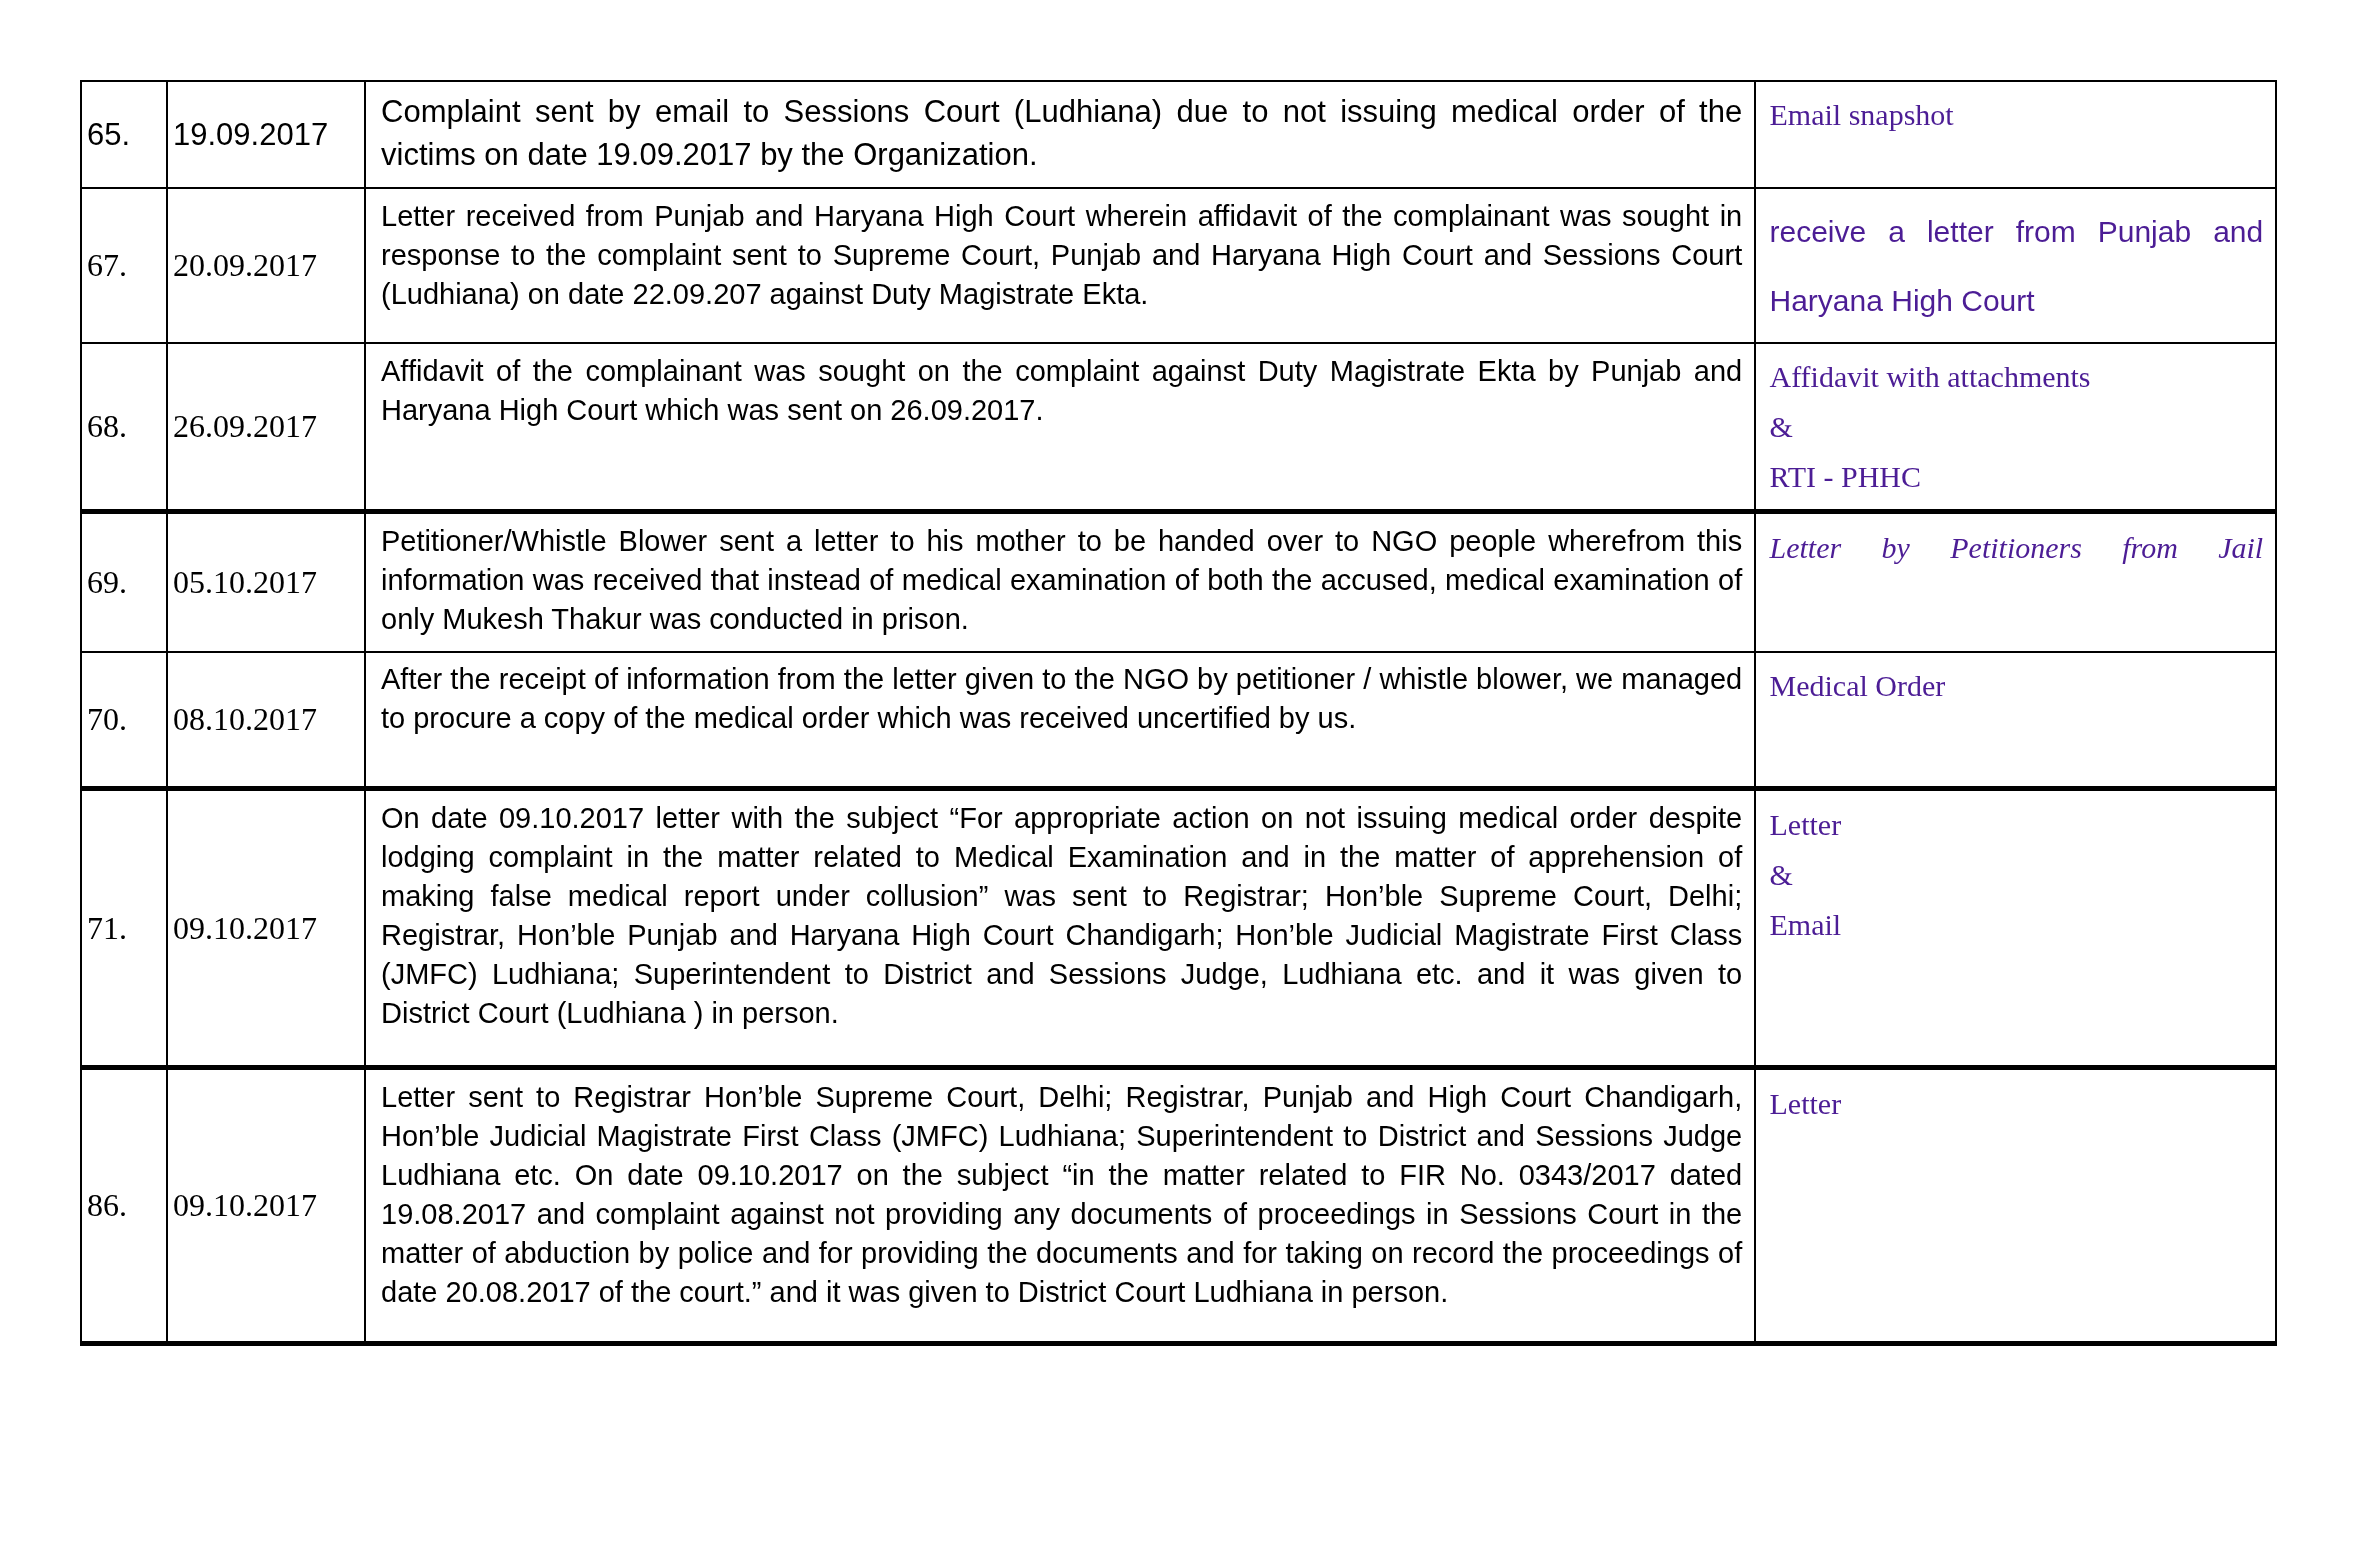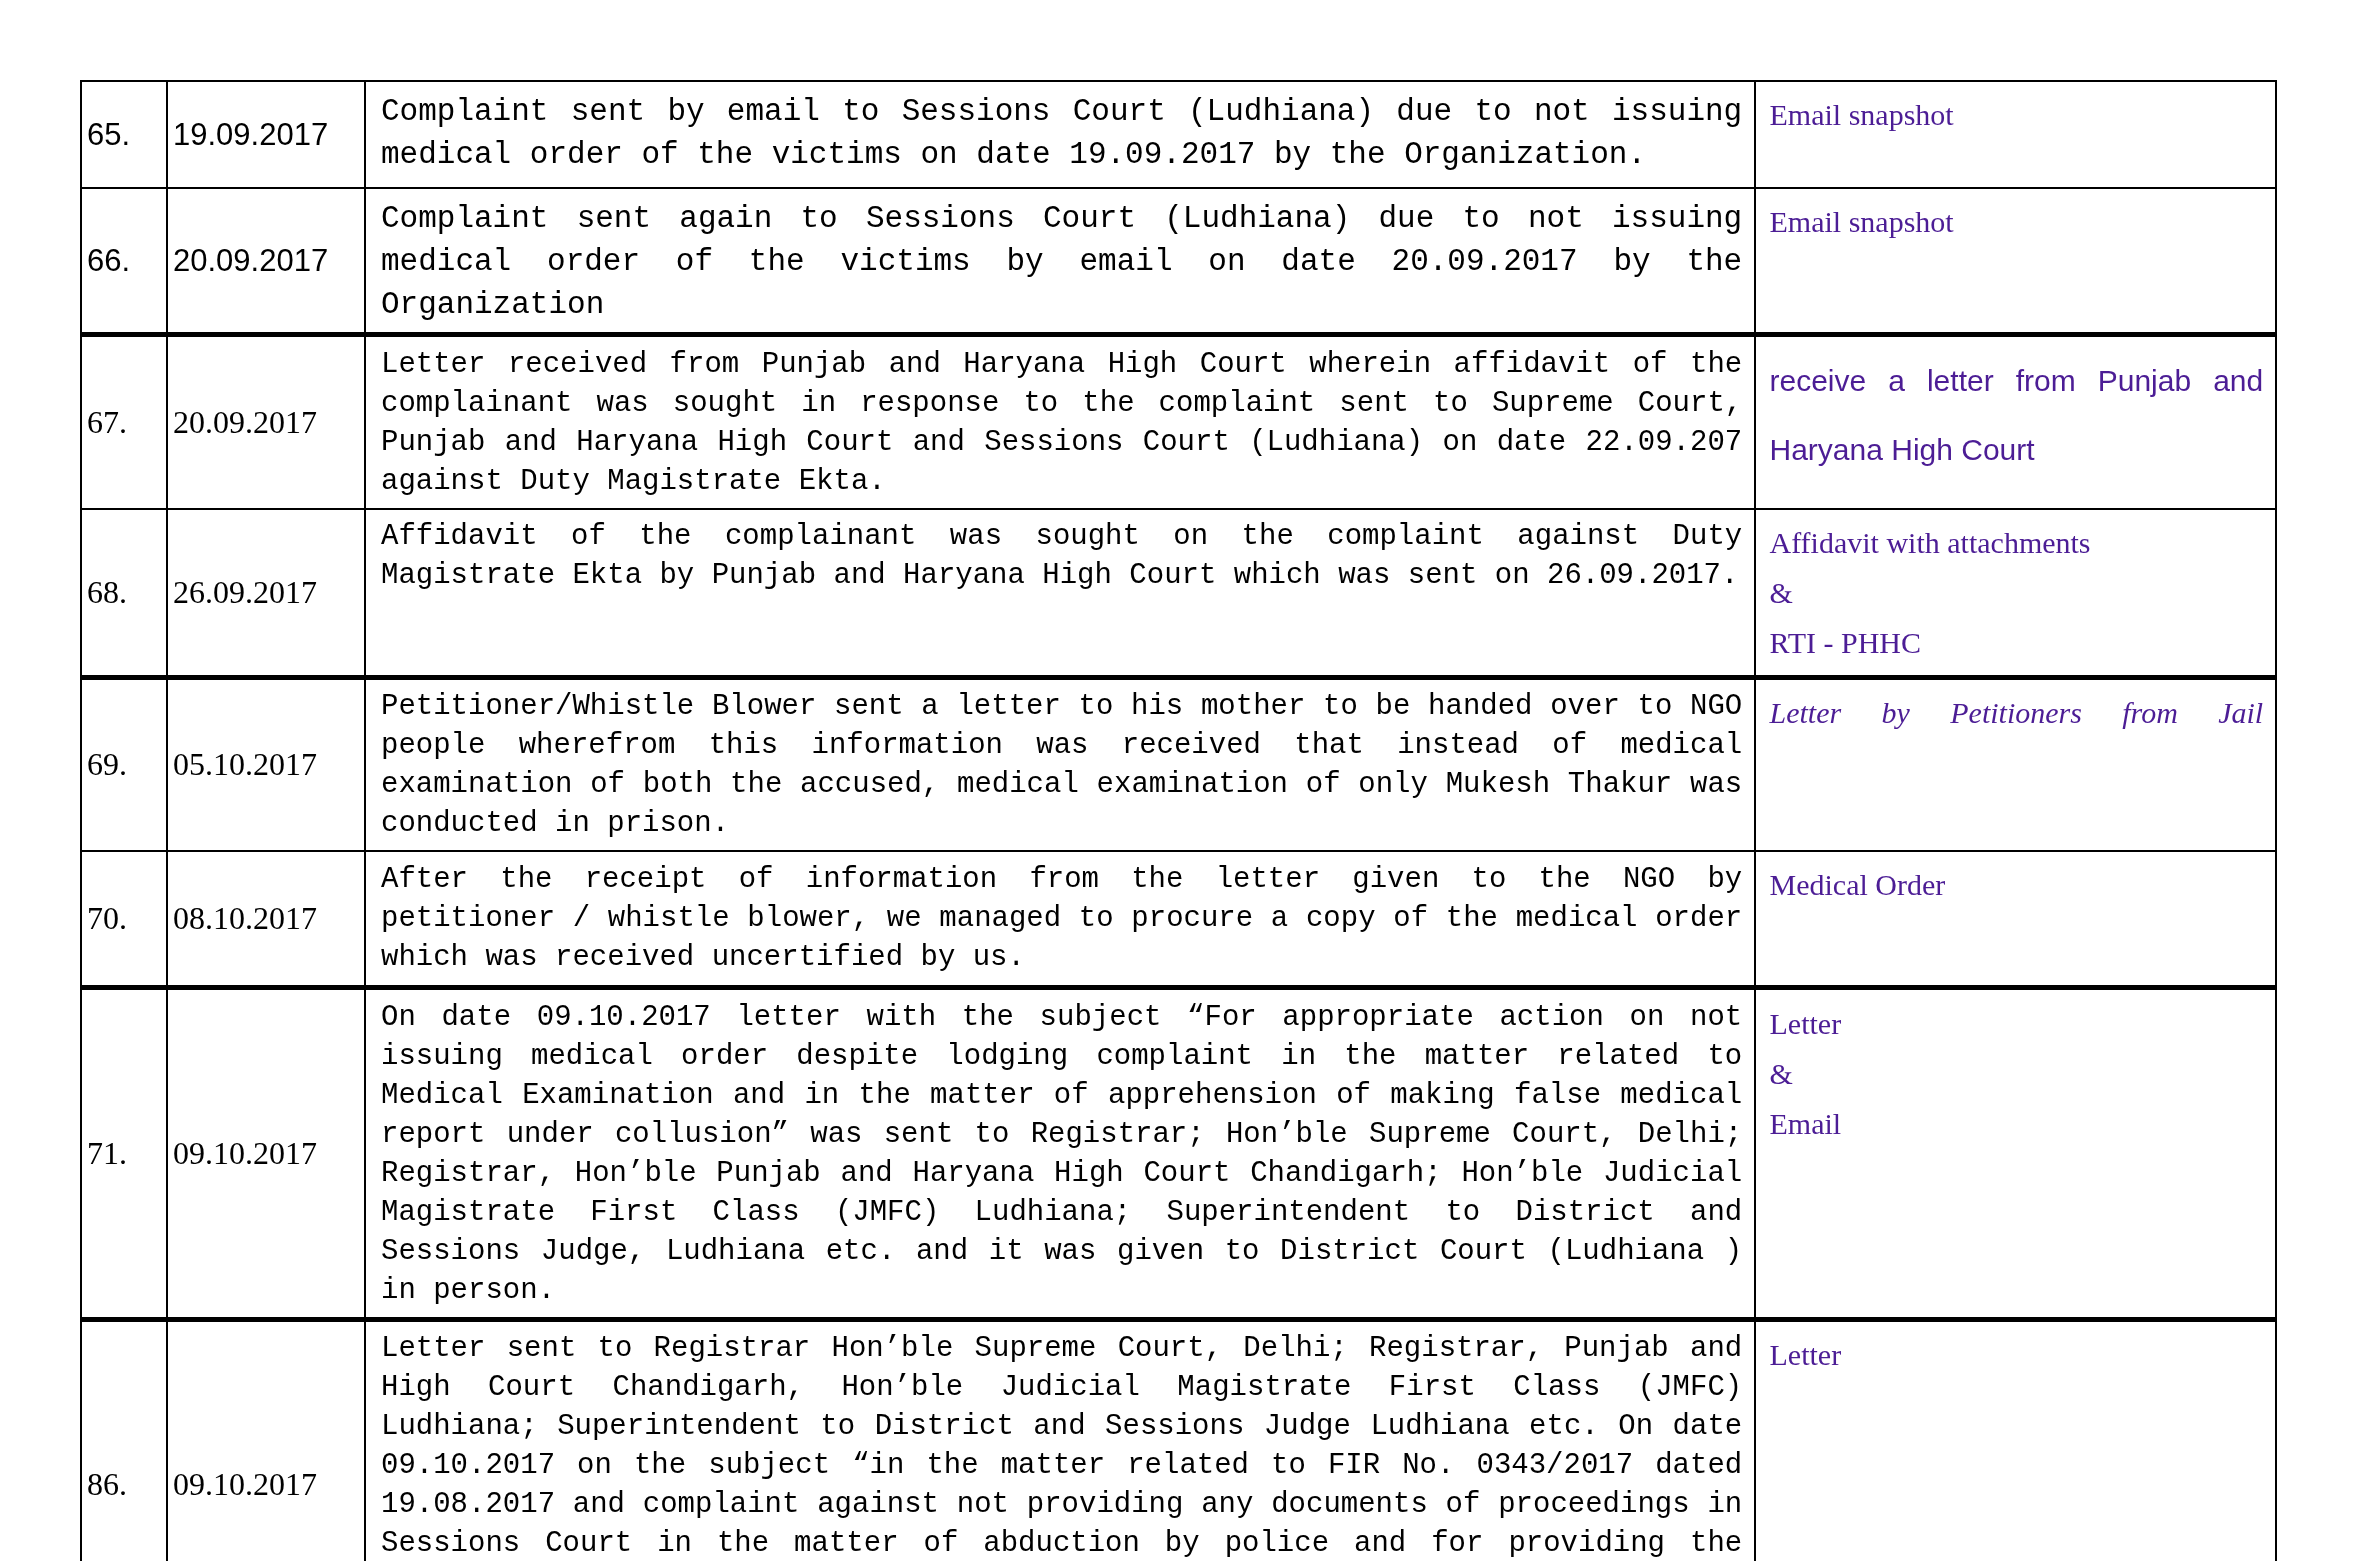--- a/index.html
+++ b/index.html
@@ -37,21 +37,21 @@
   tr.meta-sans td.date-cell {
     font-family: "Liberation Sans", sans-serif;
     font-size: 31px;
   }
 
   td.desc-cell {
     padding: 7.6px 11.8px 6.7px 15px;
     text-align: justify;
     font-size: 29px;
     line-height: 39px;
-    font-family: Liberation Mono, monospace;
+    font-family: Liberation Sans, sans-serif;
     border-radius: 14px;
   }
   tr.desc-schoolbook td.desc-cell {
     font-size: 31px;
     line-height: 43px;
   }
 
   td.links-cell {
     padding: 8.4px 11.8px 6.7px 13.5px;
     font-size: 30px;
@@ -88,28 +88,20 @@
     <tbody id="rows">
   <tr class="meta-sans desc-schoolbook link-serif" style="height: 107px;">
     <td class="serial-cell">65.</td>
     <td class="date-cell">19.09.2017</td>
     <td class="desc-cell">Complaint sent by email to Sessions Court (Ludhiana) due to not issuing medical order of the victims on date 19.09.2017 by the Organization.</td>
     <td class="links-cell">
             <div class="link-line">Email snapshot</div>
           </td>
   </tr>
 
-  <tr class="meta-sans desc-schoolbook link-serif thick-bottom" style="height: 97px;">
-    <td class="serial-cell">66.</td>
-    <td class="date-cell">20.09.2017</td>
-    <td class="desc-cell">Complaint sent again to Sessions Court (Ludhiana) due to not issuing medical order of the victims by email on date 20.09.2017 by the Organization</td>
-    <td class="links-cell">
-            <div class="link-line">Email snapshot</div>
-          </td>
-  </tr>
 
   <tr class="meta-serif desc-times link-sans-justified" style="height: 135px;">
     <td class="serial-cell">67.</td>
     <td class="date-cell">20.09.2017</td>
     <td class="desc-cell">Letter received from Punjab and Haryana High Court wherein affidavit of the complainant was sought in response to the complaint sent to Supreme Court, Punjab and Haryana High Court and Sessions Court (Ludhiana) on date 22.09.207 against Duty Magistrate Ekta.</td>
     <td class="links-cell">
             <div class="link-line">receive a letter from Punjab and Haryana High Court</div>
           </td>
   </tr>
 

